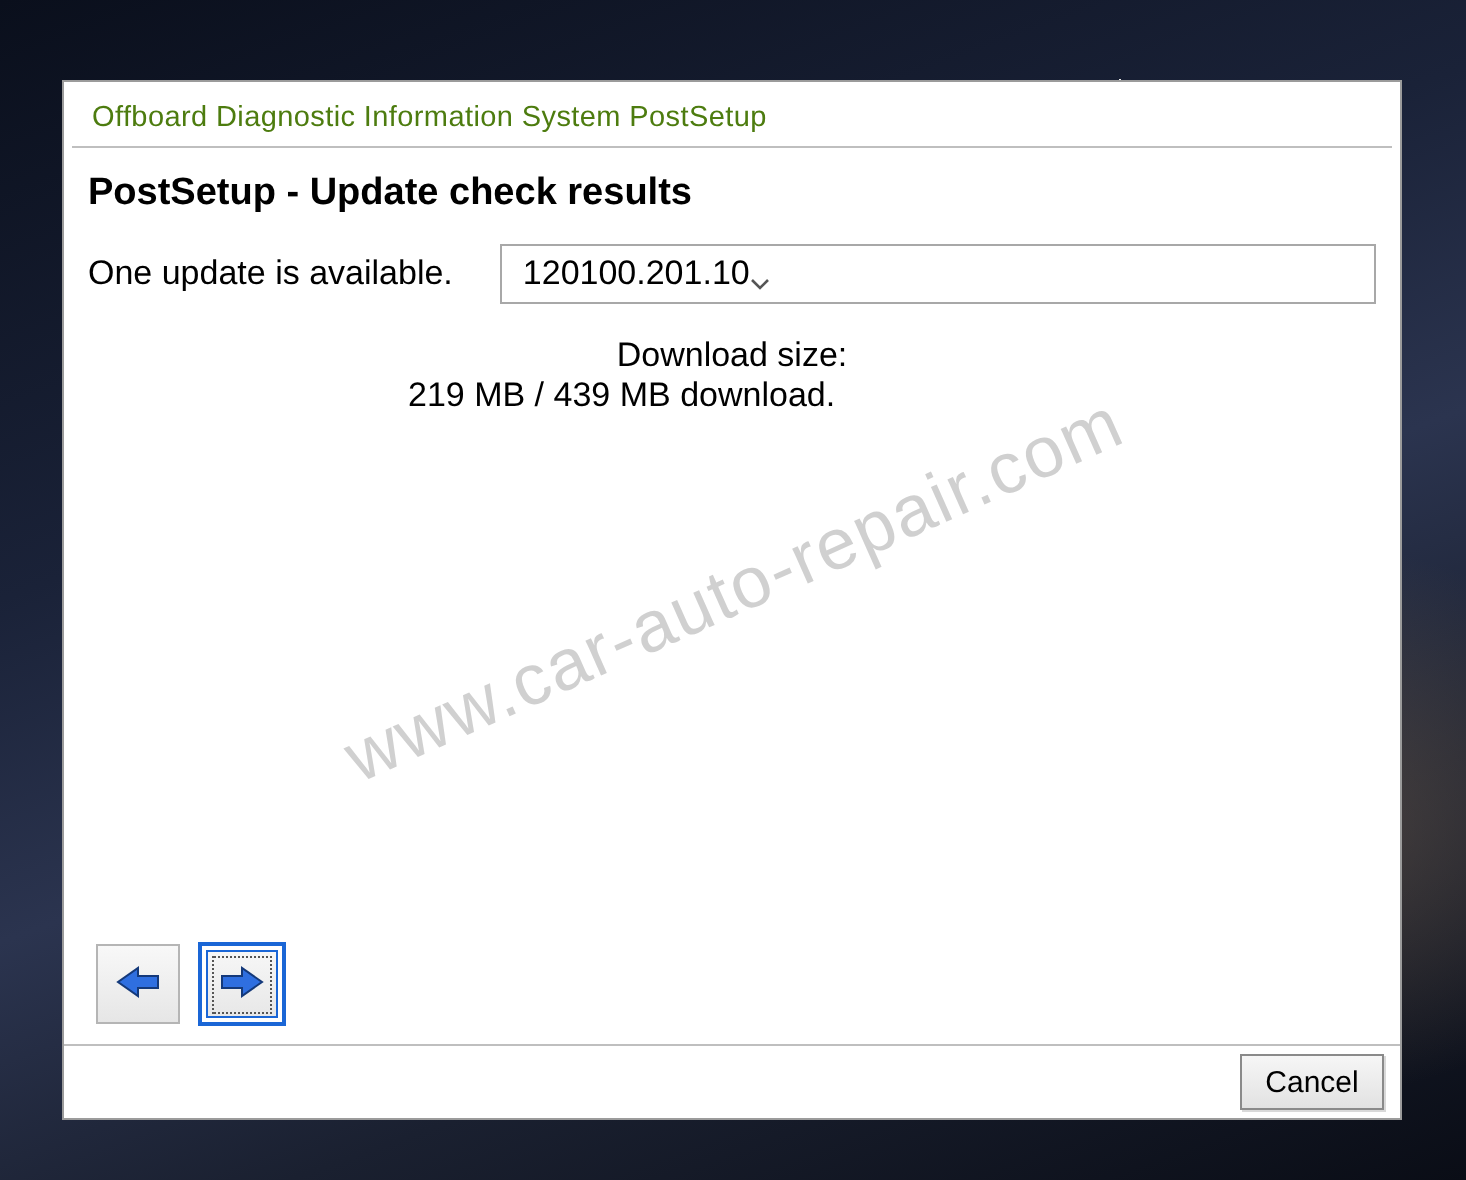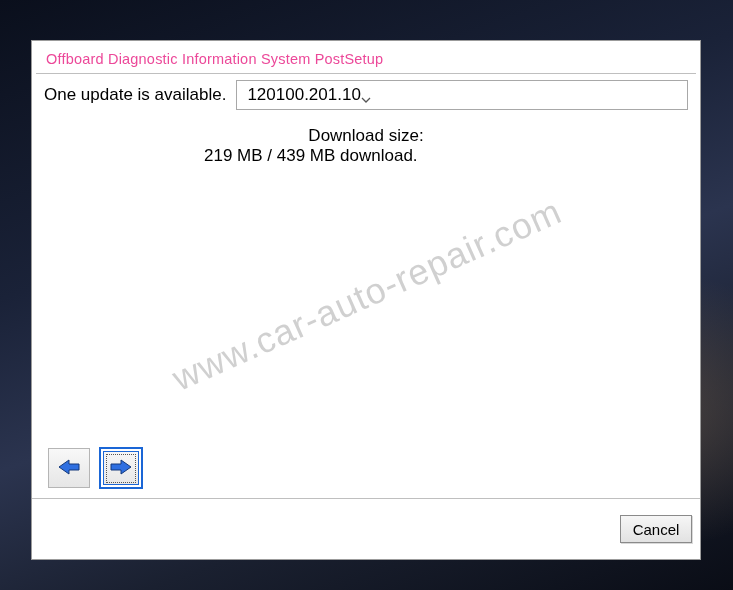--- a/index.html
+++ b/index.html
@@ -35,21 +35,21 @@
     top: 40px;
     width: 670px;
     height: 520px;
     background: #ffffff;
     border: 1px solid #9b9b9b;
     display: flex;
     flex-direction: column;
   }
   .title-area {
     padding: 10px 14px 6px 14px;
-    color: #ec4899;
+    color: #4d7c0f;
     font-size: 14.5px;
     font-weight: 400;
     letter-spacing: 0.2px;
   }
   .hr {
     border: none;
     border-top: 1px solid #bfbfbf;
     margin: 0 4px;
   }
   .content {
@@ -61,21 +61,21 @@
   }
   .heading {
     font-size: 19px;
     font-weight: 700;
     color: #000;
     margin: 6px 0 14px 0;
   }
   .row {
     display: flex;
     align-items: center;
-    gap: 10px;
+    gap: 24px;
     margin-bottom: 10px;
   }
   .avail-label {
     font-size: 17px;
     color: #000;
   }
   .combo {
     flex: 1;
     height: 30px;
     border: 1px solid #a8a8a8;
@@ -127,21 +127,21 @@
     box-shadow: inset 0 0 0 2px #fff, inset 0 0 0 3px #1a66d6;
   }
   .nav-btn.focused .inner-dots {
     outline: 1px dotted #555;
     outline-offset: 2px;
   }
   .bottom-bar {
     border-top: 1px solid #bfbfbf;
     display: flex;
     justify-content: flex-end;
-    padding: 16px 8px;
+    padding: 4px 8px;
   }
   .cancel-btn {
     min-width: 72px;
     height: 28px;
     border: 1px solid #8a8a8a;
     background: linear-gradient(#f6f6f6, #e2e2e2);
     font-size: 15px;
     color: #000;
     display: flex;
     align-items: center;
@@ -168,20 +168,21 @@
 
 <div class="desktop">
 
   <div class="window">
 
     <div class="title-area">Offboard Diagnostic Information System PostSetup</div>
     <hr class="hr">
 
     <div class="content">
 
+      <div class="heading">PostSetup - Update check results</div>
 
       <div class="row">
         <span class="avail-label">One update is available.</span>
         <div class="combo">
           <span>120100.201.10</span>
           <span class="chev">
             <svg viewBox="0 0 10 10" width="10" height="10">
               <polyline points="1,3 5,7 9,3" fill="none" stroke="#555" stroke-width="1.3"></polyline>
             </svg>
           </span>

